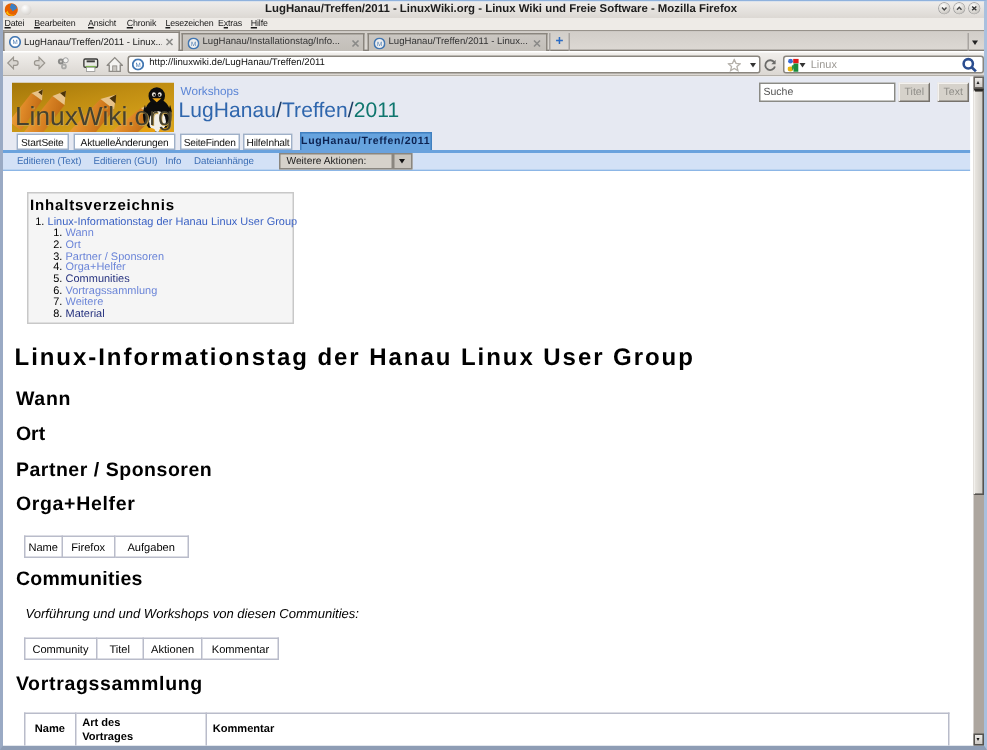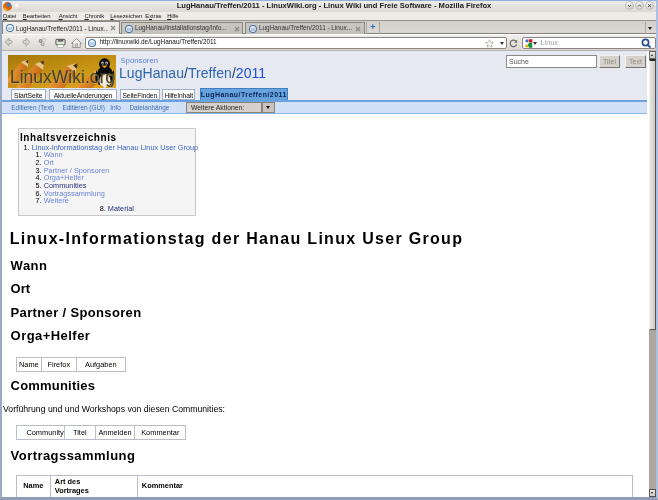--- a/index.html
+++ b/index.html
@@ -188,22 +188,22 @@
         <circle cx="98.2" cy="8.3" r="0.7" fill="#111"></circle>
       <polygon points="93.5,10.5 99.6,10.5 96.5,13.2" fill="#e8a010"></polygon>
       <path d="M88.6 15 Q86 22 88.5 28 L91.5 24 Z" fill="#0c0c0c"></path>
       <path d="M105.4 15 Q108 22 105.5 28 L102.5 24 Z" fill="#0c0c0c"></path>
       <ellipse cx="91" cy="32.2" rx="4.5" ry="2.1" fill="#e8a010"></ellipse>
       <ellipse cx="102.5" cy="32.2" rx="4.5" ry="2.1" fill="#e8a010"></ellipse>
     </g>
     <text x="2.6" y="28.9" font-family="Liberation Sans" font-size="17.5" fill="#c9a44c" opacity="0.9">LinuxWiki.org</text>
     <text x="2" y="28.3" font-family="Liberation Sans" font-size="17.5" fill="#46412f">LinuxWiki.org</text>
   </svg>
-  <div class="abs" style="left:118.4px;top:5.1px;font-size:7.8px;color:#5b85d6;">Sponsoren</div>
-  <div class="abs" style="left:117px;top:14.6px;font-size:14px;line-height:14px;color:#2f66ad;letter-spacing:0.05px;">LugHanau<span style="color:#1d3d66">/</span>Treffen<span style="color:#1d3d66">/</span><span style="color:#1d4ed8">2011</span></div>
+  <div class="abs" style="left:118.4px;top:5.1px;font-size:7.8px;color:#5b85d6;">Workshops</div>
+  <div class="abs" style="left:117px;top:14.6px;font-size:14px;line-height:14px;color:#2f66ad;letter-spacing:0.05px;">LugHanau<span style="color:#1d3d66">/</span>Treffen<span style="color:#1d3d66">/</span><span style="color:#0f766e">2011</span></div>
 
   <div class="abs" style="left:504px;top:4px;width:91px;height:13px;background:#fff;border:1px solid #8a8a85;"></div>
   <div class="abs" style="left:507px;top:4px;height:13px;font-size:7px;color:#555;line-height:13px;">Suche</div>
   <div class="abs" style="left:597px;top:4px;width:21px;height:13px;background:#d6d2cb;border-top:1px solid #f4f2ef;border-left:1px solid #f4f2ef;border-right:1px solid #76726c;border-bottom:1px solid #76726c;font-size:7px;color:#8f8d88;text-align:center;line-height:12px;">Titel</div>
   <div class="abs" style="left:623px;top:4px;width:21px;height:13px;background:#d6d2cb;border-top:1px solid #f4f2ef;border-left:1px solid #f4f2ef;border-right:1px solid #76726c;border-bottom:1px solid #76726c;font-size:7px;color:#8f8d88;text-align:center;line-height:12px;">Text</div>
 
   <div class="abs" style="left:8.7px;top:37.5px;width:35px;height:11.5px;background:#fff;border:1px solid #9fb0c8;font-size:6.8px;color:#111;text-align:center;line-height:11px;letter-spacing:-0.15px;">StartSeite</div>
   <div class="abs" style="left:47px;top:37.5px;width:68px;height:11.5px;background:#fff;border:1px solid #9fb0c8;font-size:6.8px;color:#111;text-align:center;line-height:11px;letter-spacing:-0.15px;">AktuelleÄnderungen</div>
   <div class="abs" style="left:118px;top:37.5px;width:39.5px;height:11.5px;background:#fff;border:1px solid #9fb0c8;font-size:6.8px;color:#111;text-align:center;line-height:11px;letter-spacing:-0.15px;">SeiteFinden</div>
   <div class="abs" style="left:160.2px;top:37.5px;width:33px;height:11.5px;background:#fff;border:1px solid #9fb0c8;font-size:6.8px;color:#111;text-align:center;line-height:11px;letter-spacing:-0.15px;">HilfeInhalt</div>
@@ -224,48 +224,48 @@
   <div class="abs" style="left:18px;top:81px;font-size:10px;font-weight:bold;color:#000;letter-spacing:0.55px;text-align:right;">Inhaltsverzeichnis</div>
   <div class="abs" style="left:20px;top:92.8px;font-size:7.3px;line-height:7.62px;color:#000;letter-spacing:0.02px;">
     <div style="padding-left:1.5px;">1.&nbsp;<span style="color:#3b62c4">Linux-Informationstag der Hanau Linux User Group</span></div>
     <div style="padding-left:13.5px;">1.&nbsp;<span style="color:#6b85d8">Wann</span></div>
     <div style="padding-left:13.5px;">2.&nbsp;<span style="color:#6b85d8">Ort</span></div>
     <div style="padding-left:13.5px;">3.&nbsp;<span style="color:#6b85d8">Partner / Sponsoren</span></div>
     <div style="padding-left:13.5px;">4.&nbsp;<span style="color:#6b85d8">Orga+Helfer</span></div>
     <div style="padding-left:13.5px;">5.&nbsp;<span style="color:#25317e">Communities</span></div>
     <div style="padding-left:13.5px;">6.&nbsp;<span style="color:#6b85d8">Vortragssammlung</span></div>
     <div style="padding-left:13.5px;">7.&nbsp;<span style="color:#6b85d8">Weitere</span></div>
-    <div style="padding-left:13.5px;text-align:center;">8.&nbsp;<span style="color:#25317e">Material</span></div>
+    <div style="padding-left:13.5px;">8.&nbsp;<span style="color:#25317e">Material</span></div>
   </div>
 
   <div class="abs" style="left:7.7px;top:180px;font-size:16px;line-height:16px;font-weight:bold;color:#000;letter-spacing:1.3px;">Linux-Informationstag der Hanau Linux User Group</div>
   <div class="abs" style="left:8.6px;top:208px;font-size:13px;line-height:13px;font-weight:bold;color:#000;letter-spacing:0.5px;">Wann</div>
   <div class="abs" style="left:8.6px;top:231.3px;font-size:13px;line-height:13px;font-weight:bold;color:#000;">Ort</div>
   <div class="abs" style="left:8.6px;top:254.5px;font-size:13px;line-height:13px;font-weight:bold;color:#000;letter-spacing:0.35px;">Partner / Sponsoren</div>
   <div class="abs" style="left:8.6px;top:278px;font-size:13px;line-height:13px;font-weight:bold;color:#000;letter-spacing:0.45px;">Orga+Helfer</div>
 
   <table class="abs" style="left:13.8px;top:306px;border-collapse:collapse;font-size:7.4px;color:#000;">
     <tbody>
         <tr>
       <td style="border:1px solid #b9bcca;text-align:center;width:25px;height:14px;">Name</td>
       <td style="border:1px solid #b9bcca;text-align:center;width:35px;">Firefox</td>
       <td style="border:1px solid #b9bcca;text-align:center;width:49px;">Aufgaben</td>
     </tr>
   </tbody>
     </table>
 
   <div class="abs" style="left:8.6px;top:327.5px;font-size:13px;line-height:13px;font-weight:bold;color:#000;letter-spacing:0.2px;">Communities</div>
-  <div class="abs" style="left:1px;top:354.2px;font-size:8.7px;line-height:8.7px;color:#000;">Vorführung und und Workshops von diesen Communities:</div>
+  <div class="abs" style="left:15px;top:354.2px;font-size:8.7px;line-height:8.7px;color:#000;font-style:italic;">Vorführung und und Workshops von diesen Communities:</div>
 
   <table class="abs" style="left:13.8px;top:374px;border-collapse:collapse;font-size:7.4px;color:#000;">
     <tbody>
         <tr>
-      <td style="border:1px solid #b9bcca;text-align:right;width:48px;height:14px;">Community</td>
+      <td style="border:1px solid #b9bcca;text-align:center;width:48px;height:14px;">Community</td>
       <td style="border:1px solid #b9bcca;text-align:center;width:31px;">Titel</td>
-      <td style="border:1px solid #b9bcca;text-align:center;width:39.5px;">Anmelden</td>
+      <td style="border:1px solid #b9bcca;text-align:center;width:39.5px;">Aktionen</td>
       <td style="border:1px solid #b9bcca;text-align:center;width:51px;">Kommentar</td>
     </tr>
   </tbody>
     </table>
 
   <div class="abs" style="left:8.6px;top:398px;font-size:13px;line-height:13px;font-weight:bold;color:#000;letter-spacing:0.45px;">Vortragssammlung</div>
 
   <table class="abs" style="left:13.8px;top:424px;border-collapse:collapse;font-size:7.4px;font-weight:bold;color:#000;">
     <tbody>
         <tr>

